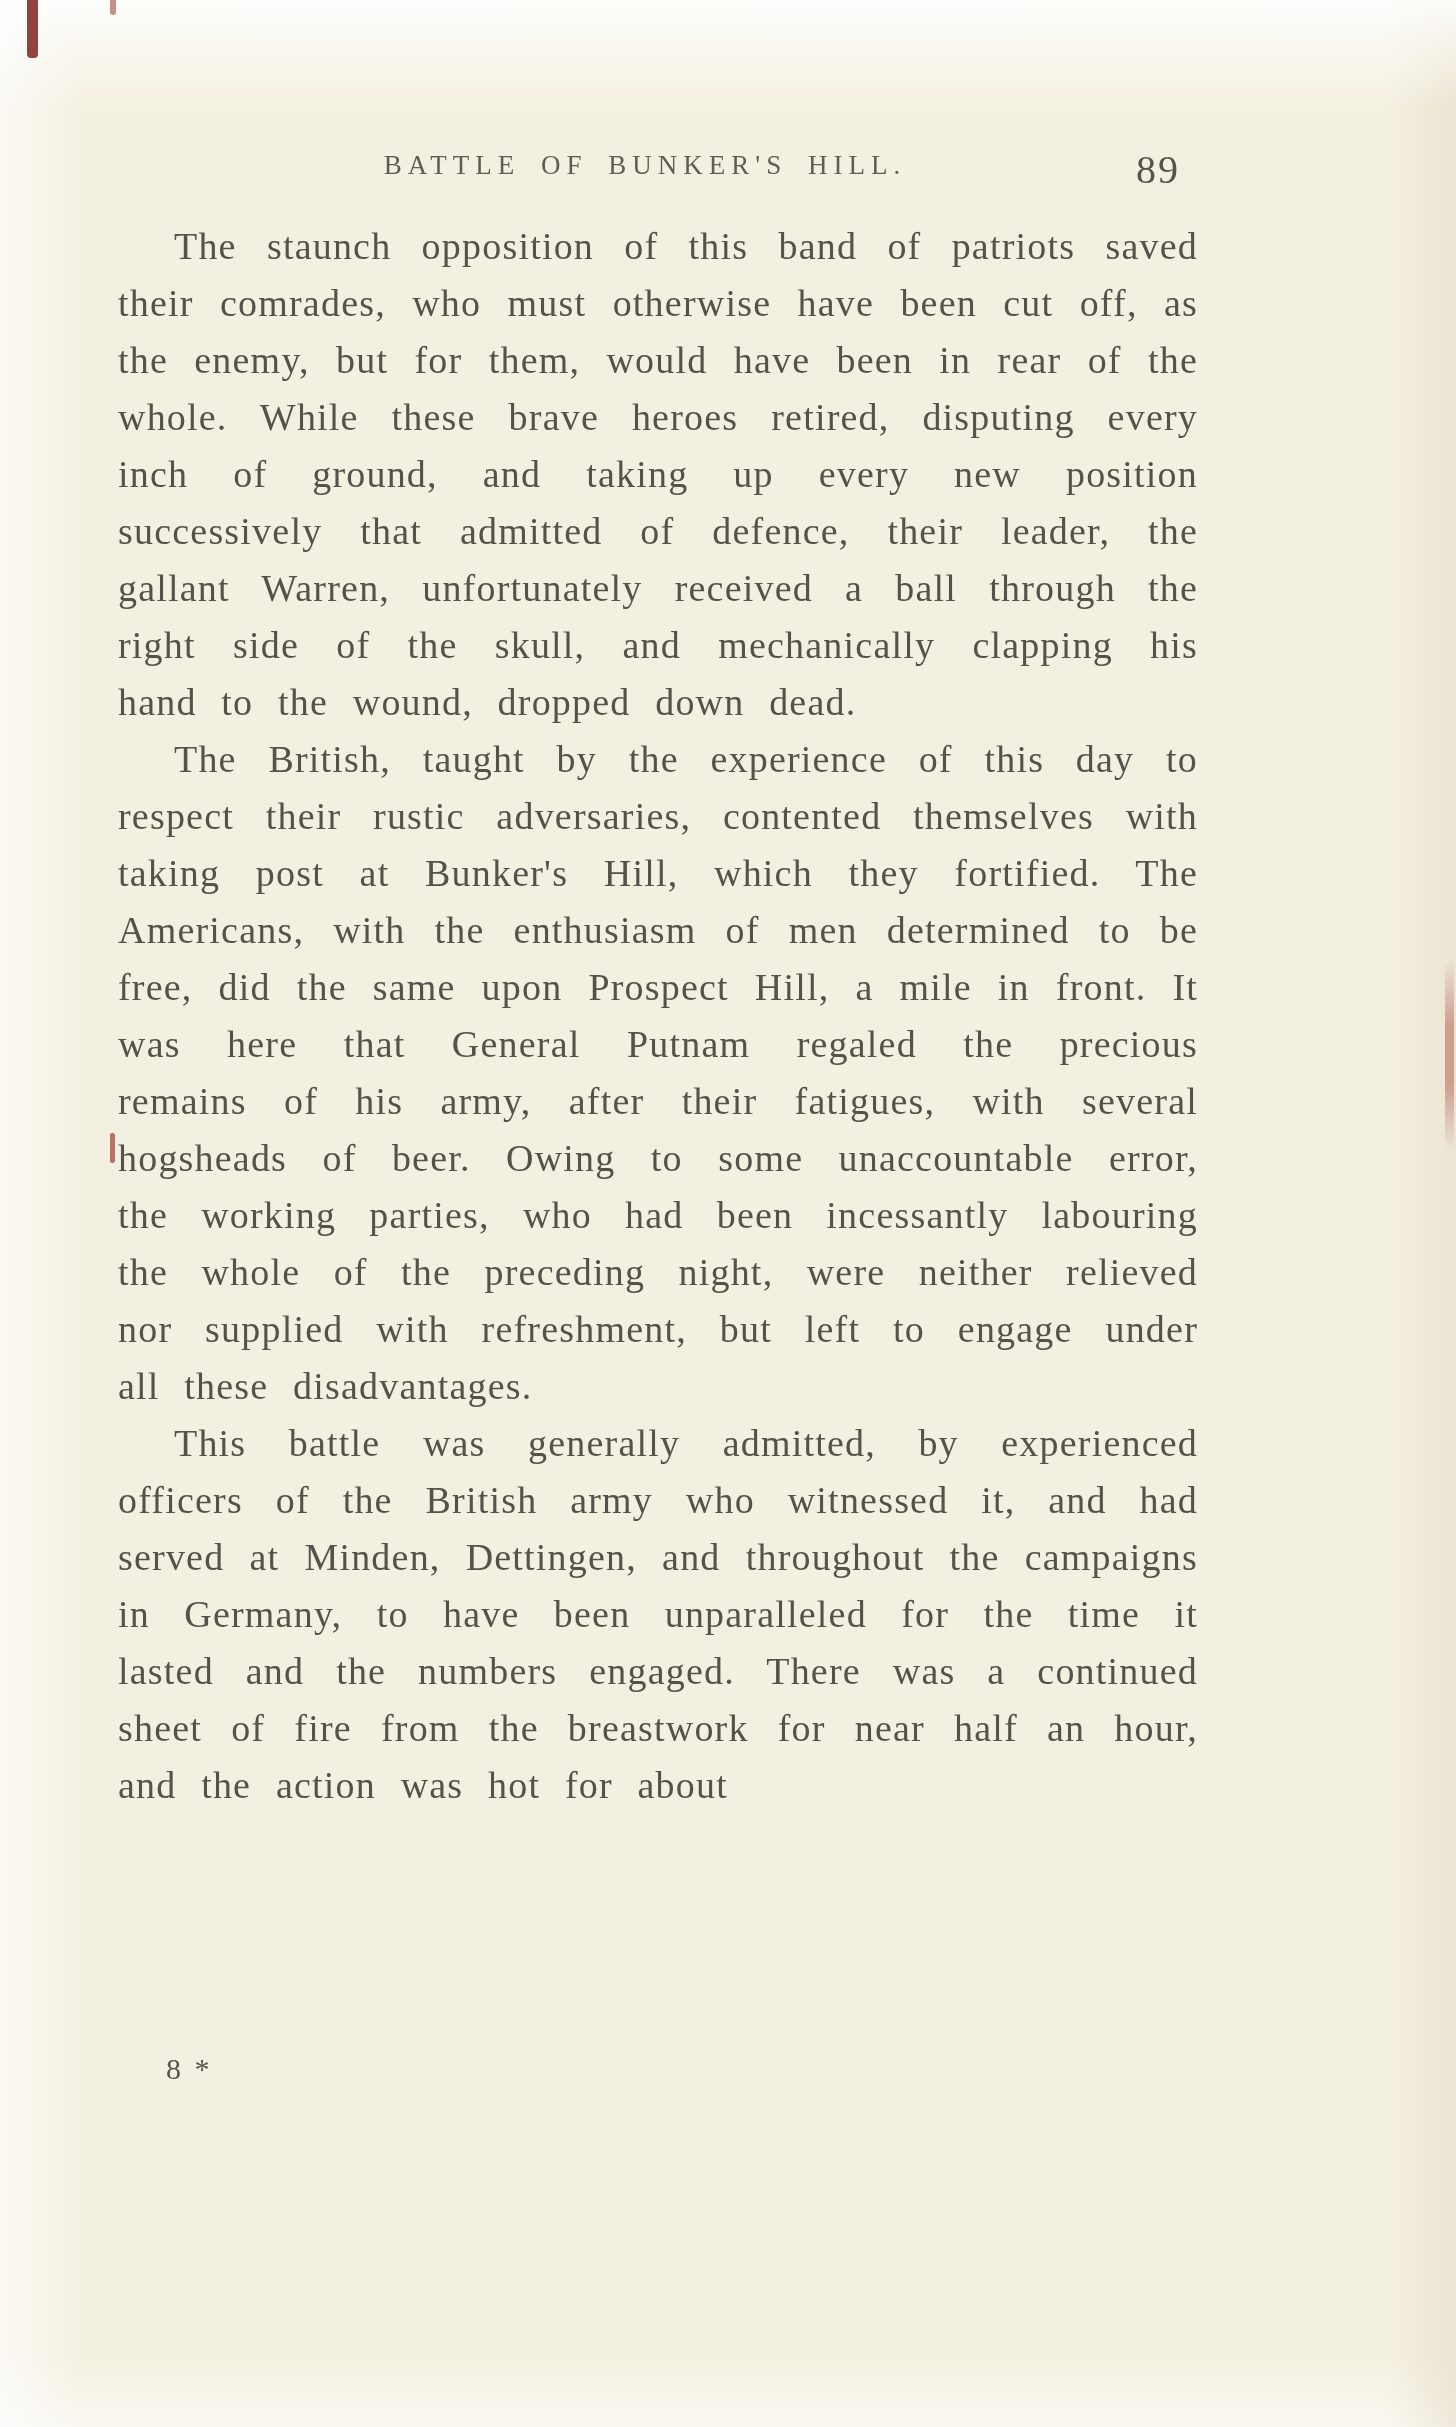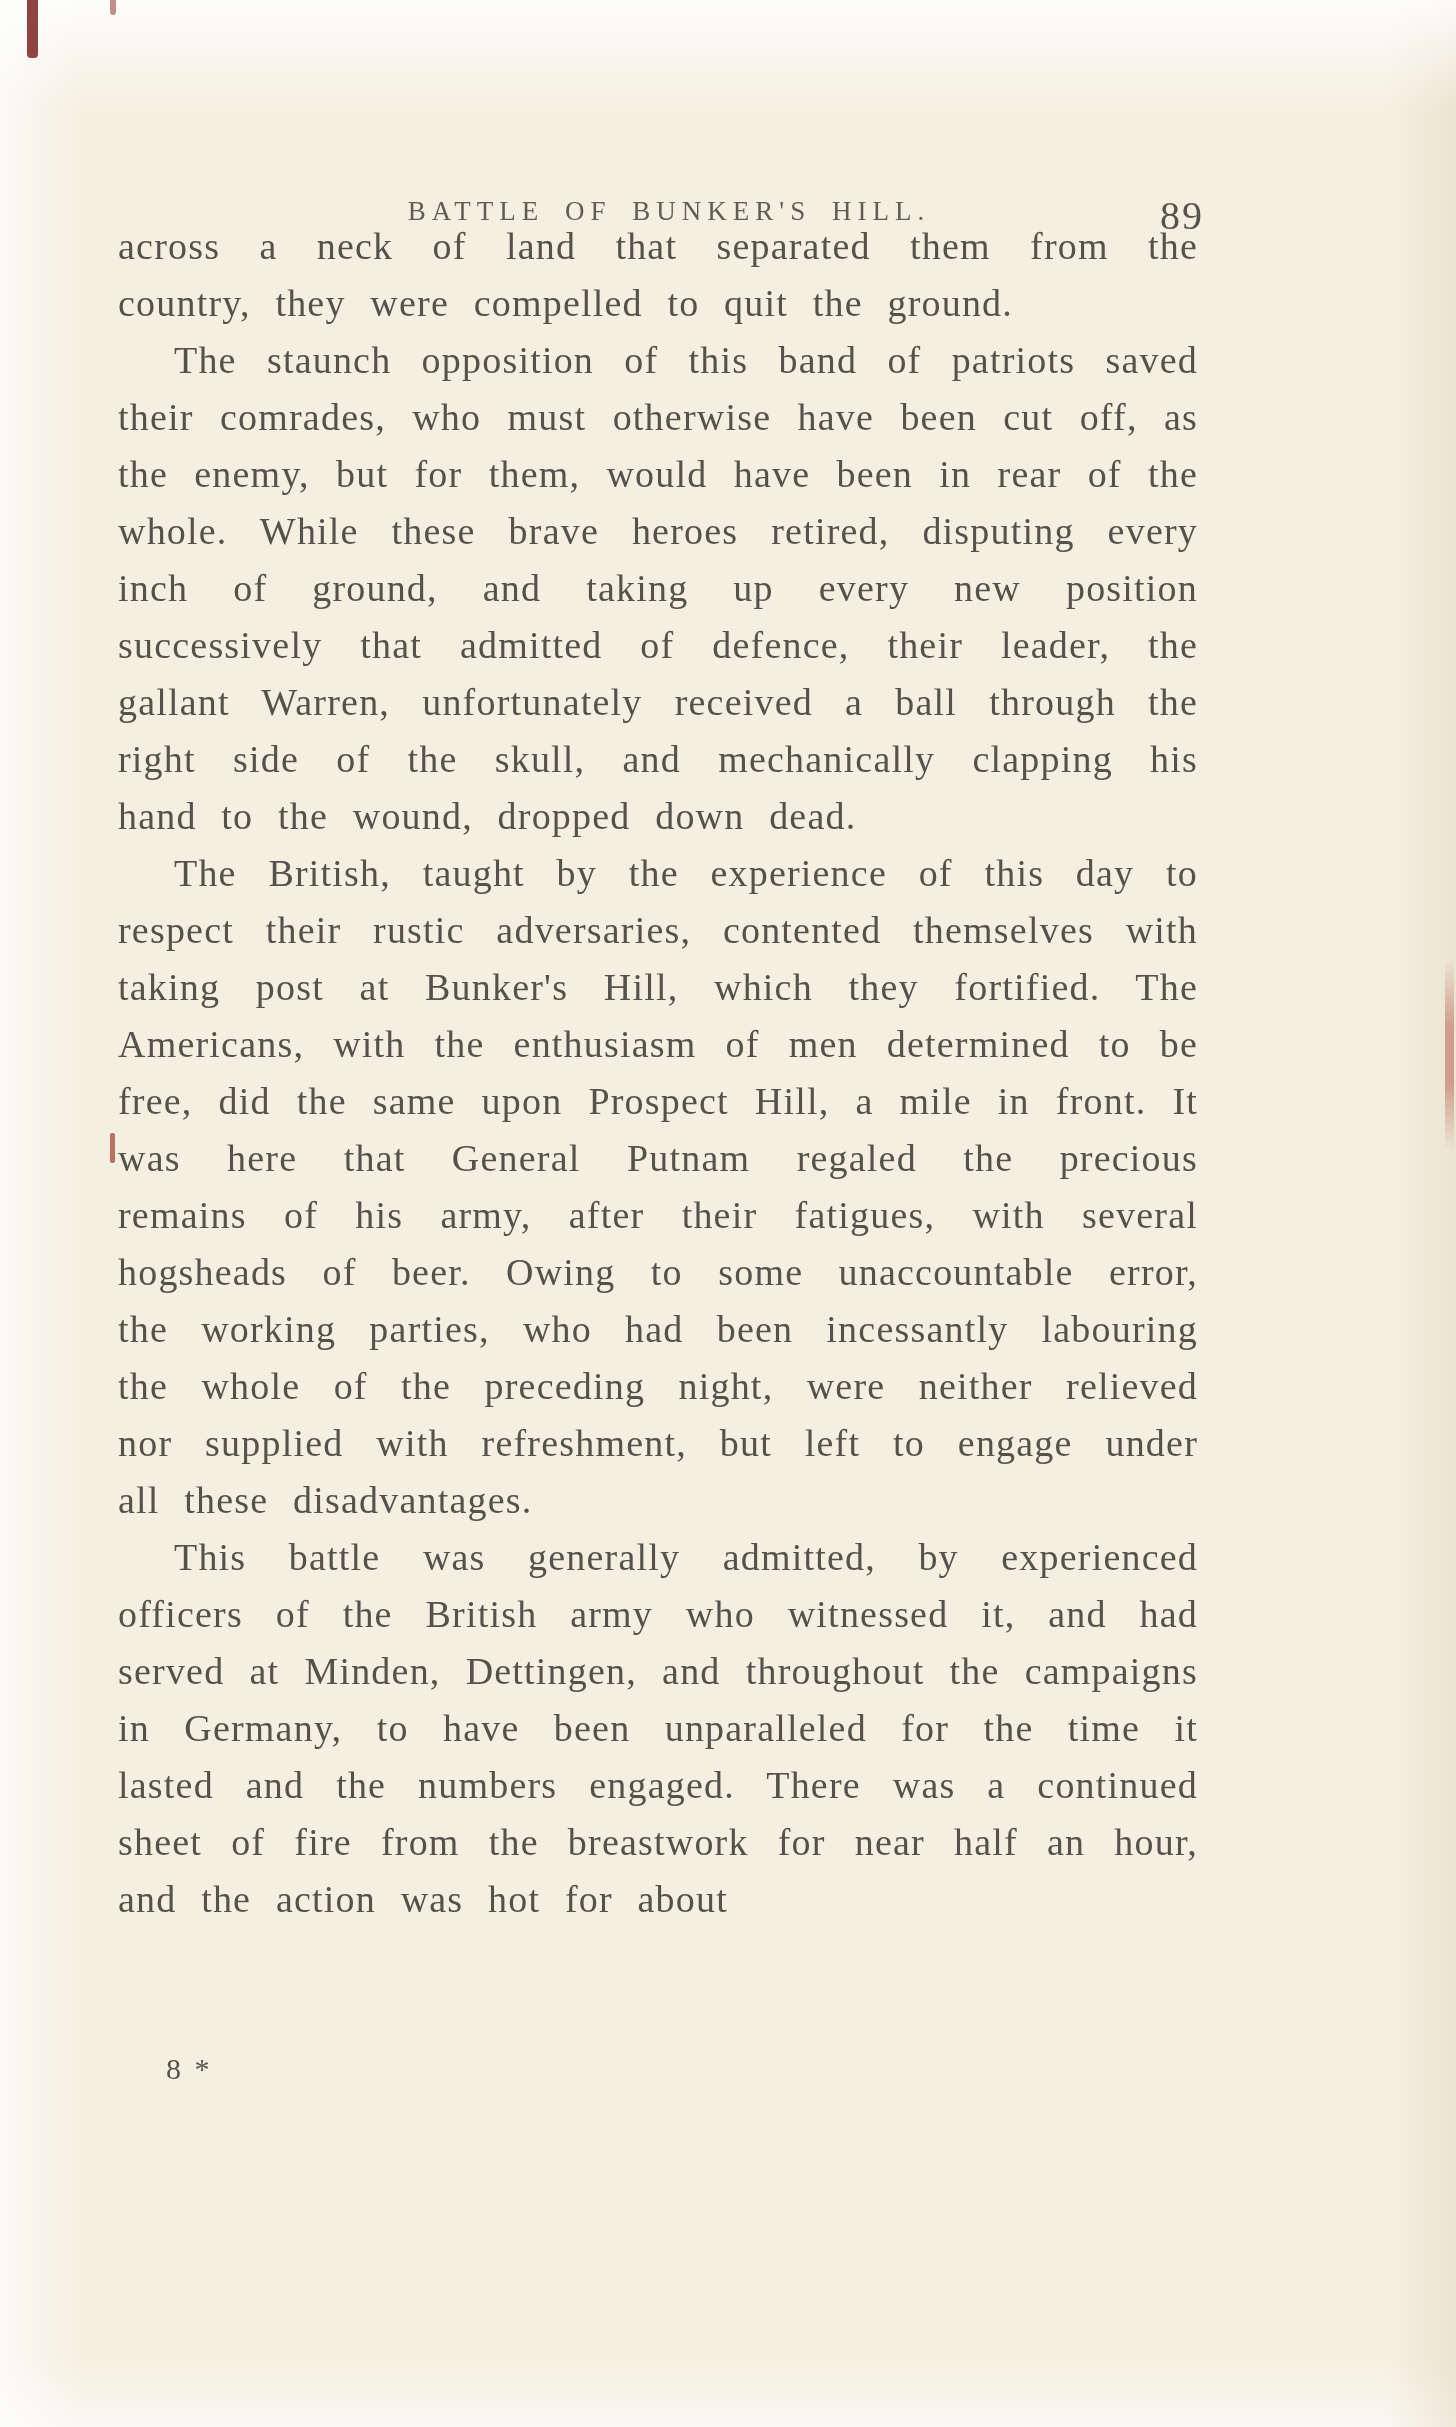--- a/index.html
+++ b/index.html
@@ -22,25 +22,24 @@
       linear-gradient(270deg, rgba(224,214,190,0.45) 0%, rgba(224,214,190,0) 70px),
       linear-gradient(0deg,   rgba(255,255,255,0.55) 0%, rgba(255,255,255,0) 70px),
       #f4f0e1;
     font-family: "Liberation Serif", "DejaVu Serif", serif;
     color: #54524a;
   }
 
   
   .page-header {
     position: absolute;
-    left: 130px;
+    left: 106px;
     top: 150px;
     width: 1078px;
     height: 44px;
-    margin-top: 46px;
   }
   .running-title {
     position: absolute;
     left: 0;
     right: 0;
     text-align: center;
     font-size: 27px;
     letter-spacing: 6px;
     color: #605e52;
     word-spacing: 8px;
@@ -137,21 +136,20 @@
   <div class="artifact artifact-top-left-small"></div>
   <div class="artifact artifact-left-mid"></div>
   <div class="artifact artifact-right-streak"></div>
 
   <header class="page-header">
     <span class="running-title">BATTLE OF BUNKER'S HILL.</span>
     <span class="page-number">89</span>
   </header>
 
   <main class="text-block">
-    <p class="para">across a neck of land that separated them from the country, they were compelled to quit the ground.</p>
     <p class="para indent">The staunch opposition of this band of patriots saved their comrades, who must otherwise have been cut off, as the enemy, but for them, would have been in rear of the whole. While these brave heroes retired, disputing every inch of ground, and taking up every new position successively that admitted of defence, their leader, the gallant Warren, unfortunately received a ball through the right side of the skull, and mechanically clapping his hand to the wound, dropped down dead.</p>
     <p class="para indent">The British, taught by the experience of this day to respect their rustic adversaries, contented themselves with taking post at Bunker's Hill, which they fortified. The Americans, with the enthusiasm of men determined to be free, did the same upon Prospect Hill, a mile in front. It was here that General Putnam regaled the precious remains of his army, after their fatigues, with several hogsheads of beer. Owing to some unaccountable error, the working parties, who had been incessantly labouring the whole of the preceding night, were neither relieved nor supplied with refreshment, but left to engage under all these disadvantages.</p>
     <p class="para indent">This battle was generally admitted, by experienced officers of the British army who witnessed it, and had served at Minden, Dettingen, and throughout the campaigns in Germany, to have been unparalleled for the time it lasted and the numbers engaged. There was a continued sheet of fire from the breastwork for near half an hour, and the action was hot for about</p>
   </main>
 
   <footer>
     <span class="signature">8 *</span>
   </footer>
 
 </div>

